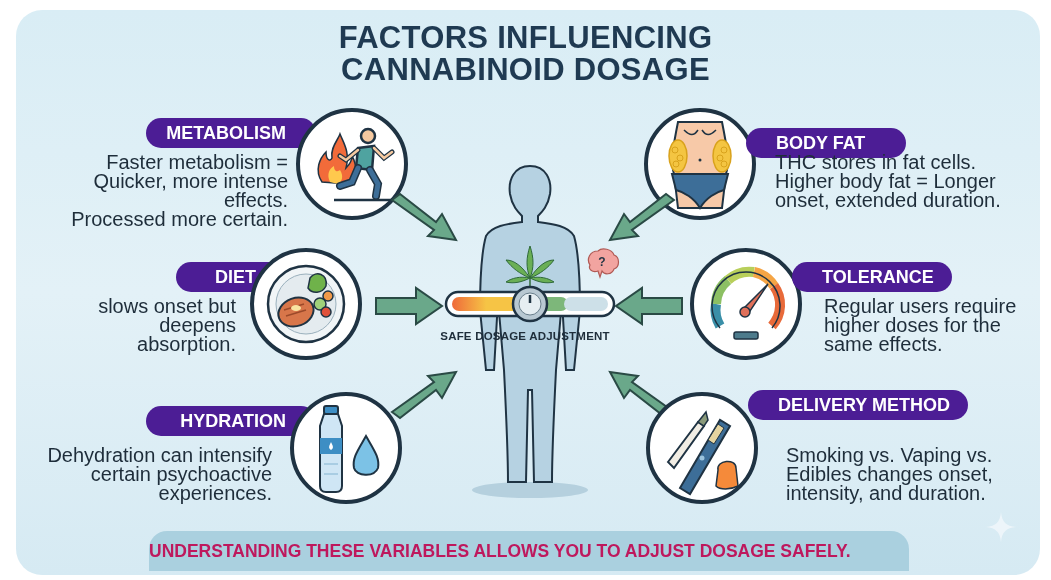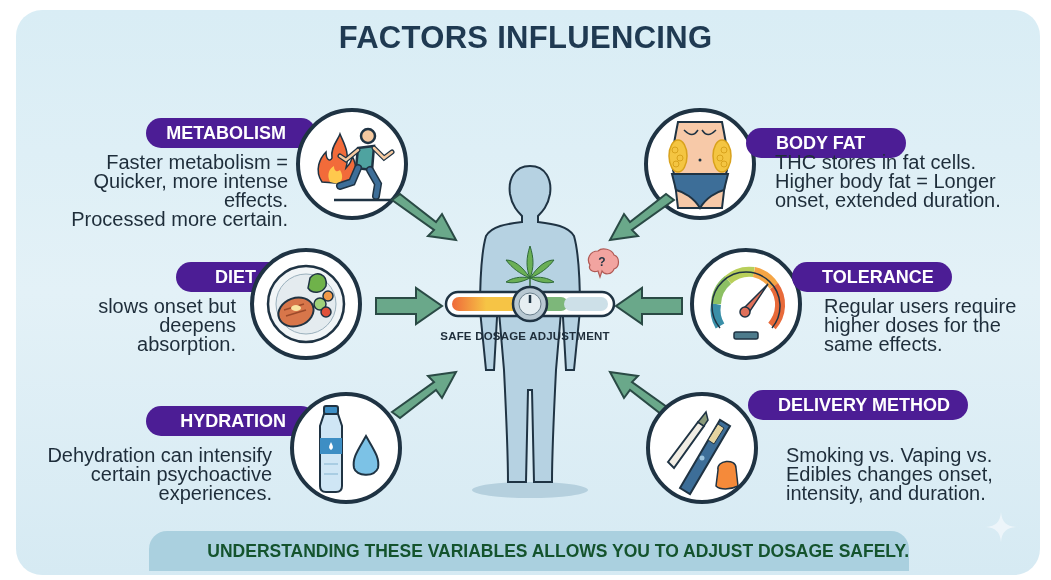--- a/index.html
+++ b/index.html
@@ -33,31 +33,32 @@
   .circle svg { position: absolute; left: 0; top: 0; width: 104px; height: 104px; }
   .arrow { position: absolute; }
   .center-fig { position: absolute; left: 440px; top: 160px; width: 180px; height: 340px; }
   .slider-label {
     position: absolute; left: 430px; top: 330px; width: 190px; text-align: center;
     color: #1e2d3a; font-size: 11.5px; font-weight: bold; letter-spacing: 0.2px;
   }
   .footer {
     position: absolute; left: 149px; top: 531px; width: 760px; height: 40px;
     border-radius: 18px 18px 0 0; background: #aad0df;
-    text-align: right; color: #14532d; font-weight: bold; font-size: 17.5px; line-height: 40px;
+    text-align: left; color: #be185d; font-weight: bold; font-size: 17.5px; line-height: 40px;
   }
   .sparkle { position: absolute; left: 984px; top: 510px; }
 </style>
 </head>
 <body>
 
 <div class="panel"></div>
 
 <div class="title">
   <div>FACTORS INFLUENCING</div>
+  <div>CANNABINOID DOSAGE</div>
 </div>
 
 <div class="pill left" style="left:146px; top:118px; width:170px;">METABOLISM</div>
 <div class="desc left" style="left:30px; top:153px; width:258px;">
   <span>Faster metabolism =</span>
   <span>Quicker, more intense effects.</span>
   <span>Processed more certain.</span>
 </div>
 <div class="circle" style="left:296px; top:108px;">
   <svg viewBox="0 0 104 104">

